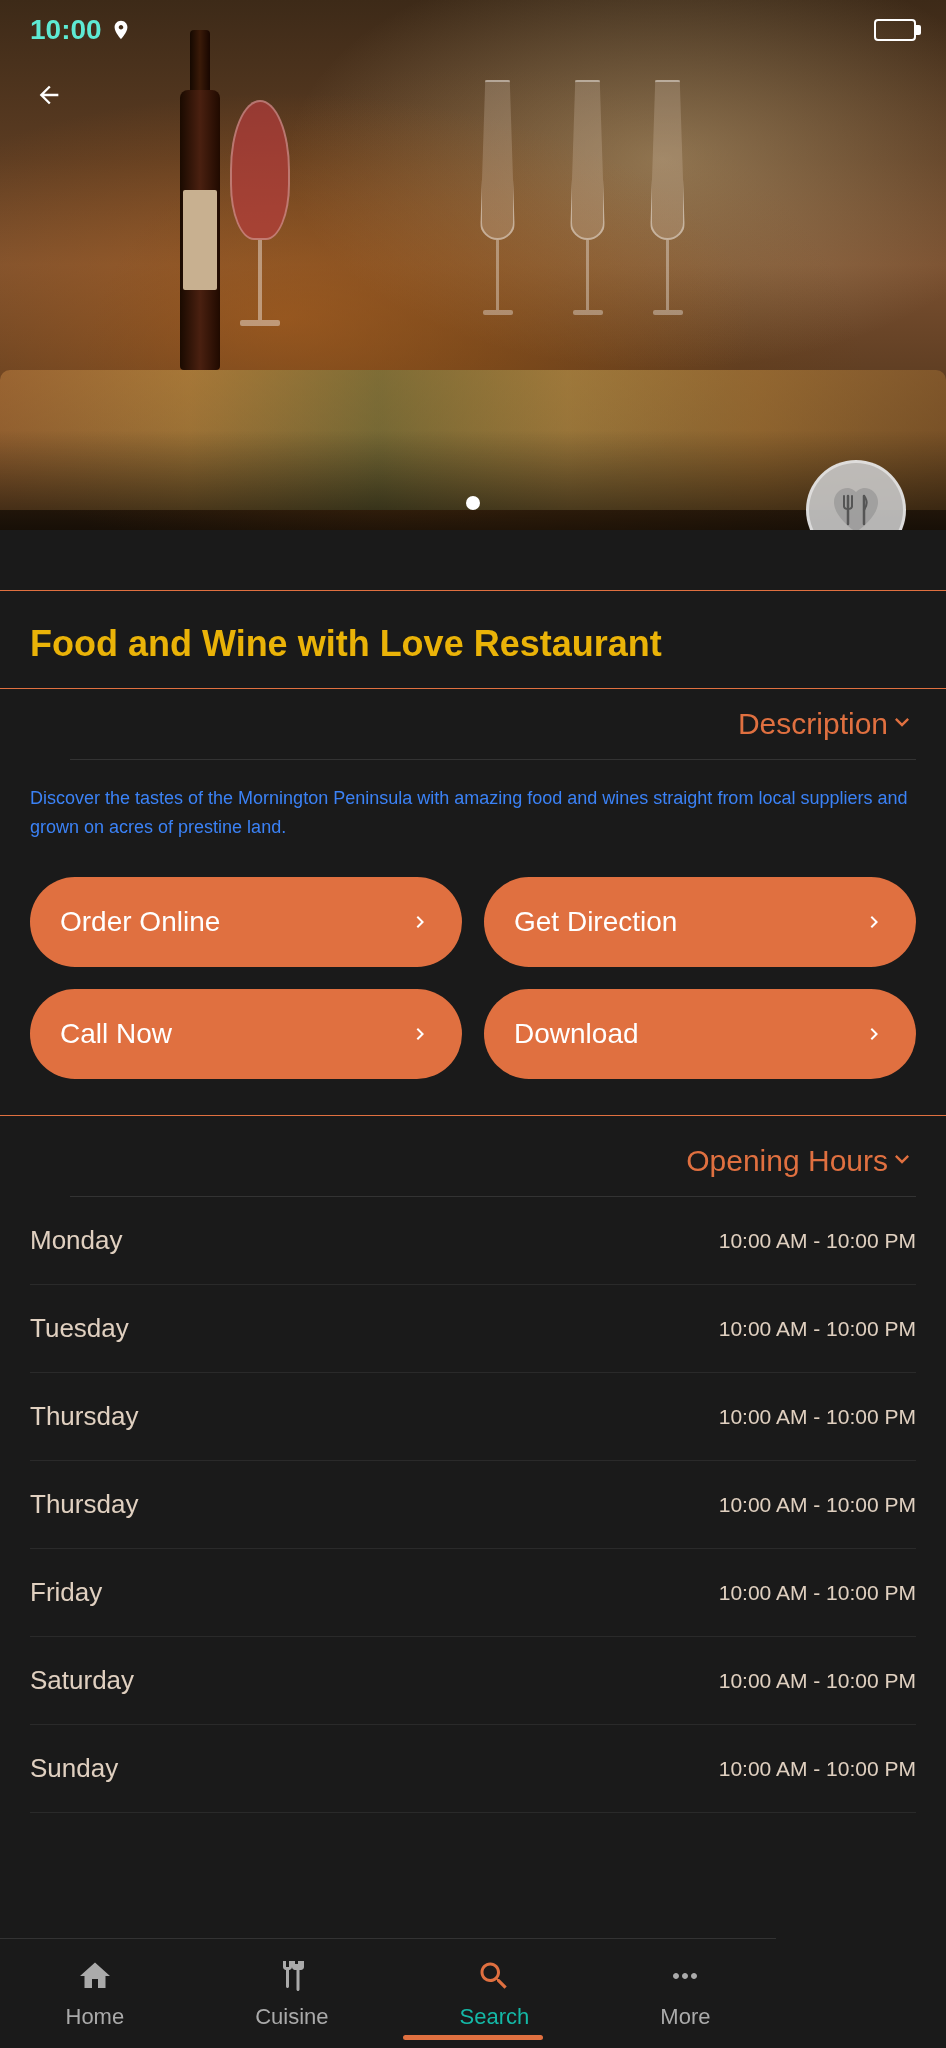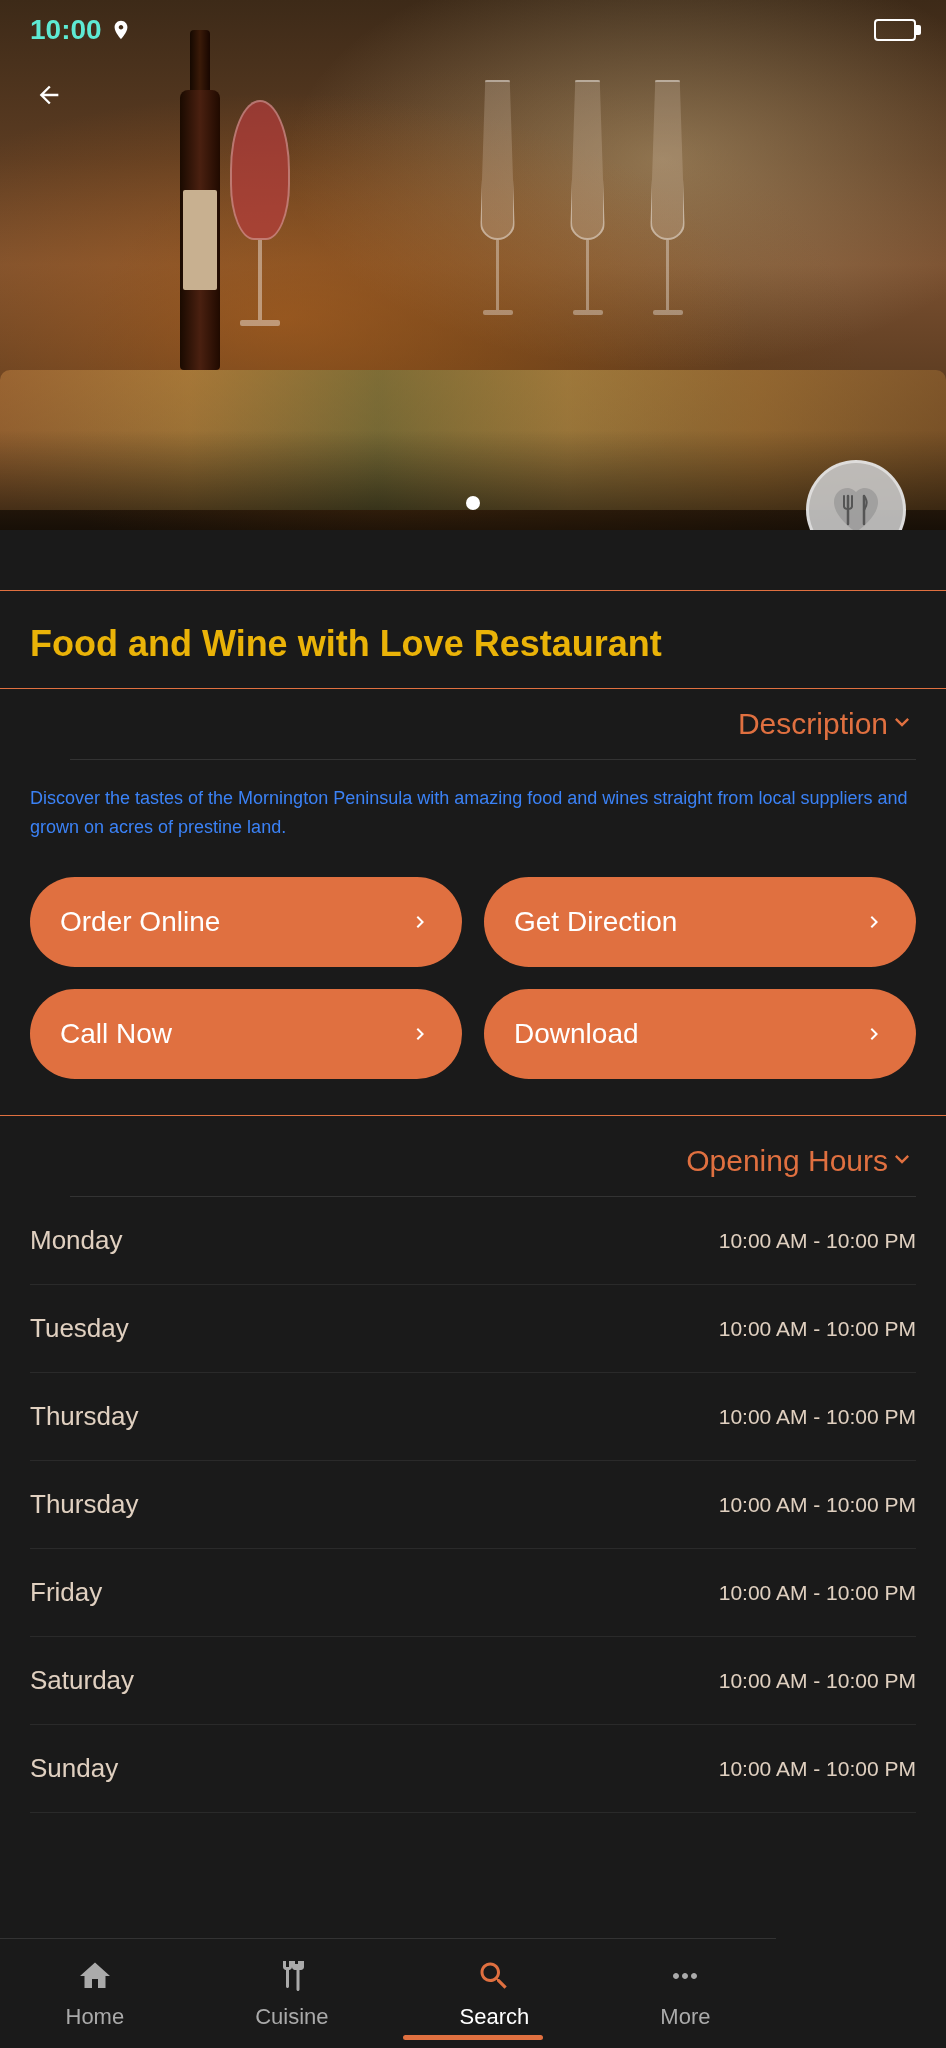--- a/index.html
+++ b/index.html
@@ -379,21 +379,21 @@
     .nav-icon svg {
       width: 36px;
       height: 36px;
       fill: #aaa;
     }
     .nav-label {
       font-size: 22px;
       color: #aaa;
     }
     .nav-item.active .nav-icon svg { fill: #e07040; }
-    .nav-item.active .nav-label { color: #ffffff; }
+    .nav-item.active .nav-label { color: #14b8a6; }
 
     
     .bottom-indicator {
       position: fixed;
       bottom: 8px;
       left: 50%;
       transform: translateX(-50%);
       width: 140px;
       height: 5px;
       background: #e07040;

